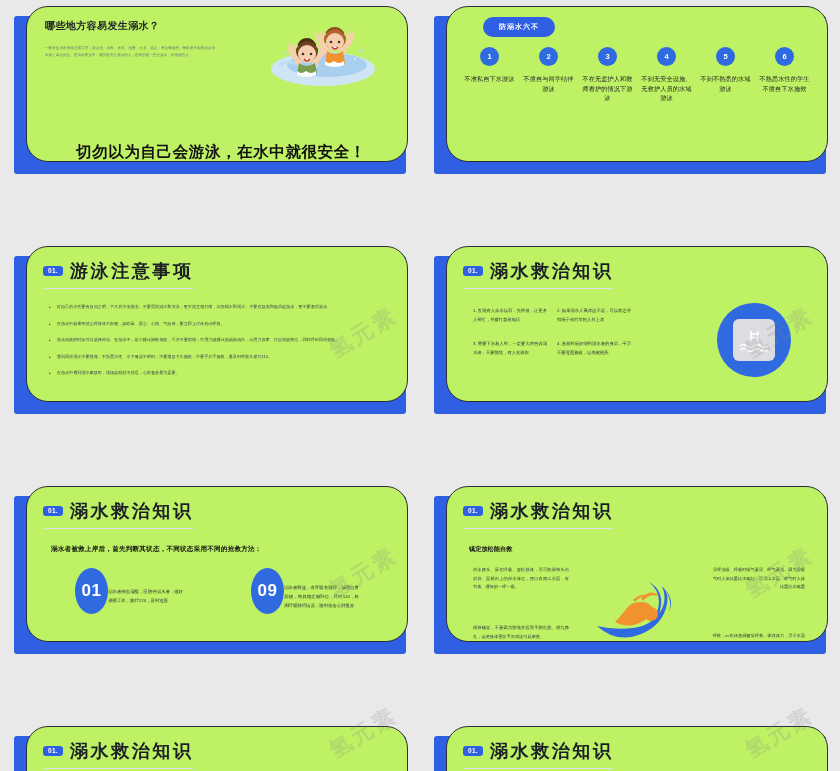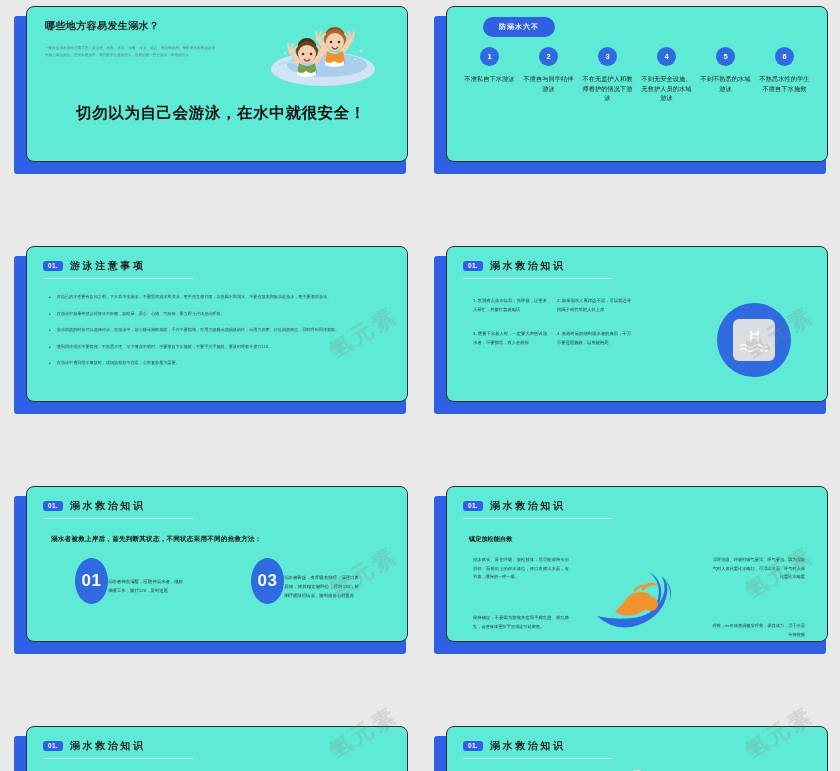--- a/index.html
+++ b/index.html
@@ -23,48 +23,48 @@
 
   
   .blue-back{
     position:absolute;left:14px;top:16px;width:392px;height:158px;
     background:#2f5fe3;border-radius:3px;
   }
 
   
   .card{
     position:absolute;left:26px;top:6px;width:382px;height:156px;
-    background:#5eead4;border:1.6px solid #2b3038;border-radius:8px;
+    background:#bef264;border:1.6px solid #2b3038;border-radius:22px;
     box-sizing:border-box;overflow:hidden;
   }
 
   
   .title-row{display:flex;align-items:center;gap:7px;margin:12px 0 0 16px;}
   .badge01{
     background:#2f5fe3;color:#fff;font-size:6.5px;font-weight:bold;
     padding:2px 5px;border-radius:3px;letter-spacing:.3px;line-height:1;
   }
   .sec-title{
-    font-size:10px;font-weight:bold;letter-spacing:2.6px;color:#1b1f26;
+    font-size:18px;font-weight:bold;letter-spacing:2.6px;color:#1b1f26;
     white-space:nowrap;
   }
   .title-rule{
     height:1.2px;background:#dcdfe4;margin:5px 0 0 16px;width:150px;
   }
 
   
   .s1-head{font-size:10px;font-weight:bold;color:#1b1f26;margin:12px 0 0 18px;letter-spacing:.4px;}
   .s1-para{
     width:170px;margin:12px 0 0 18px;font-size:3.6px;line-height:2.05;
     color:#6b7078;text-align:justify;
   }
   .s1-kids{position:absolute;right:26px;top:6px;width:120px;height:80px;}
   .s1-banner{
     position:absolute;left:8px;right:0;top:96px;height:60px;
-    display:flex;align-items:flex-start;justify-content:center;
+    display:flex;align-items:flex-end;justify-content:center;
   }
   .s1-banner span{font-size:15.5px;font-weight:bold;color:#111;letter-spacing:.6px;}
 
   
   .pill{
     display:inline-block;background:#2f5fe3;color:#fff;font-size:7px;font-weight:bold;
     padding:5px 16px;border-radius:11px;letter-spacing:1px;margin:10px 0 0 36px;
   }
   .six-row{display:flex;margin:10px 0 0 14px;gap:2px;}
   .six-col{width:57px;display:flex;flex-direction:column;align-items:center;}
@@ -283,21 +283,21 @@
           <span class="sec-title">溺水救治知识</span>
         </div>
         <div class="title-rule"></div>
         <div class="s5-lead">溺水者被救上岸后，首先判断其状态，不同状态采用不同的抢救方法：</div>
         <div class="s5-row">
           <div class="s5-col">
             <div class="big-circle">01</div>
             <div class="s5-txt">溺水者神志清醒，应陪伴溺水者，做好保暖工作，拨打120，及时送医</div>
           </div>
           <div class="s5-col">
-            <div class="big-circle">03</div>
+            <div class="big-circle">09</div>
             <div class="s5-txt">溺水者昏迷，有呼吸有脉搏，清理口鼻异物，将其稳定侧卧位，呼叫120，检测呼吸脉搏情况，随时准备心肺复苏</div>
           </div>
         </div>
       </div>
     </div>
 
     <div class="cell">
       <div class="blue-back"></div>
       <div class="card">
         <div class="title-row">

